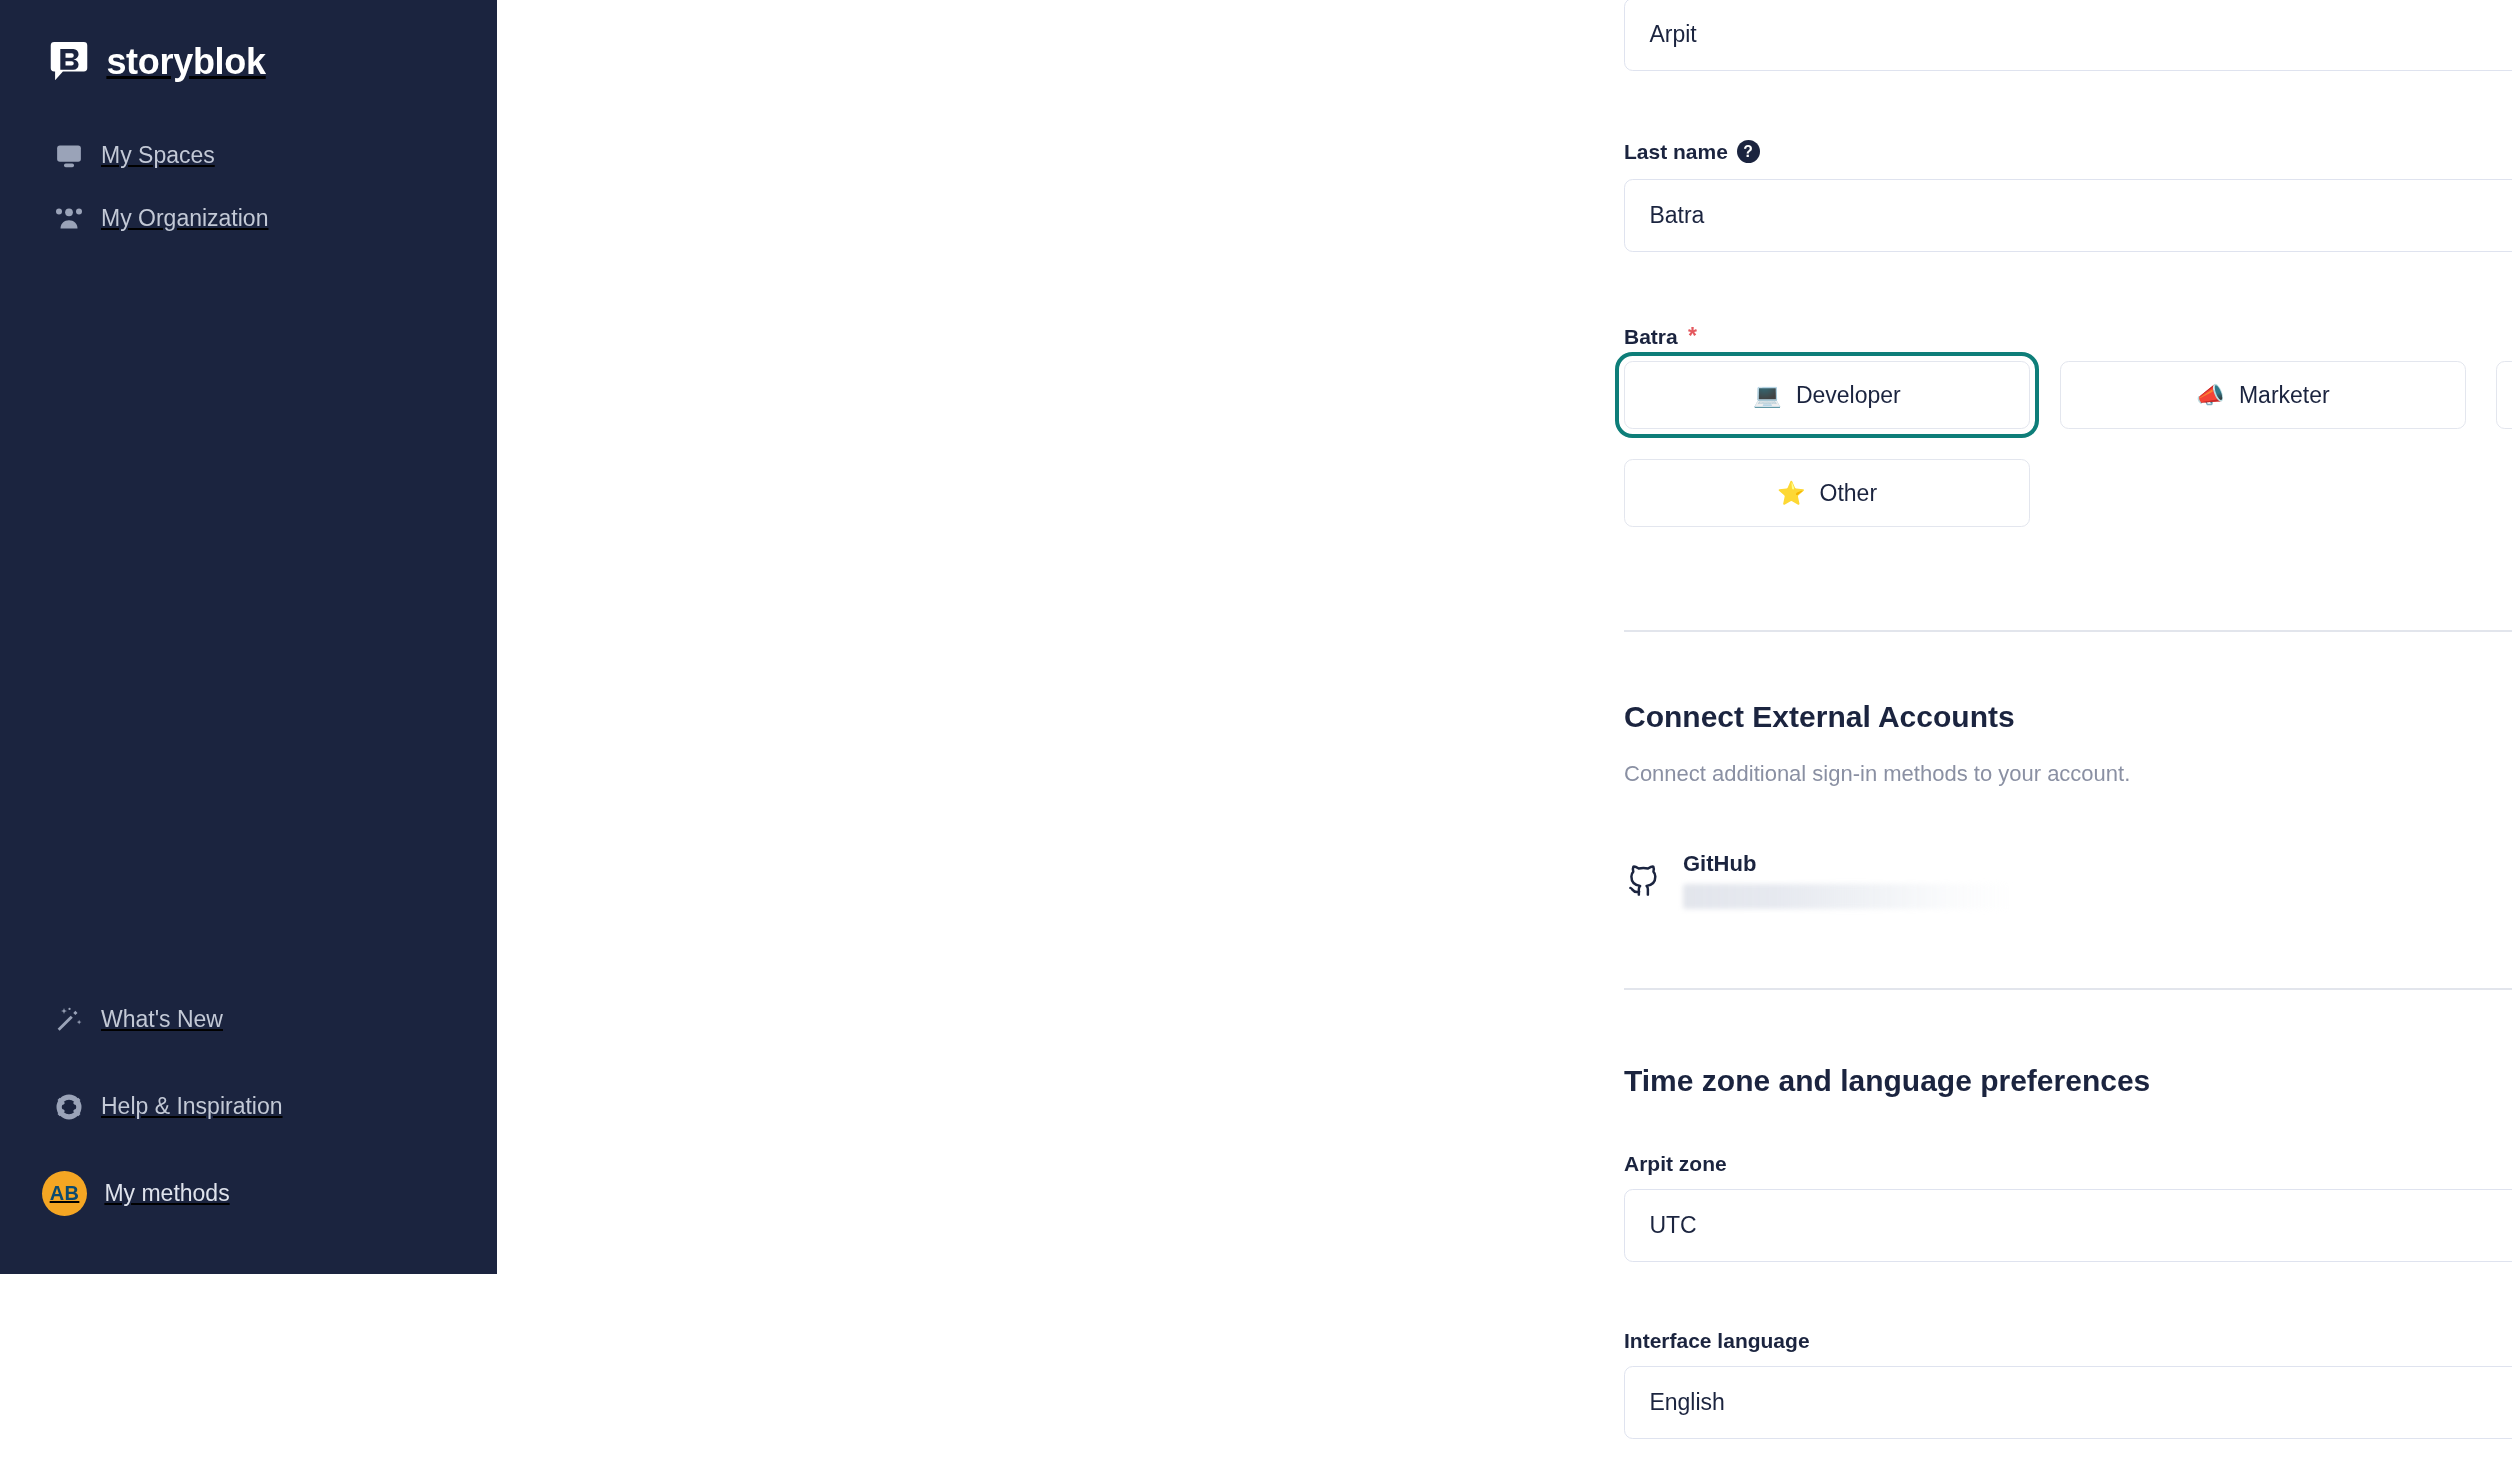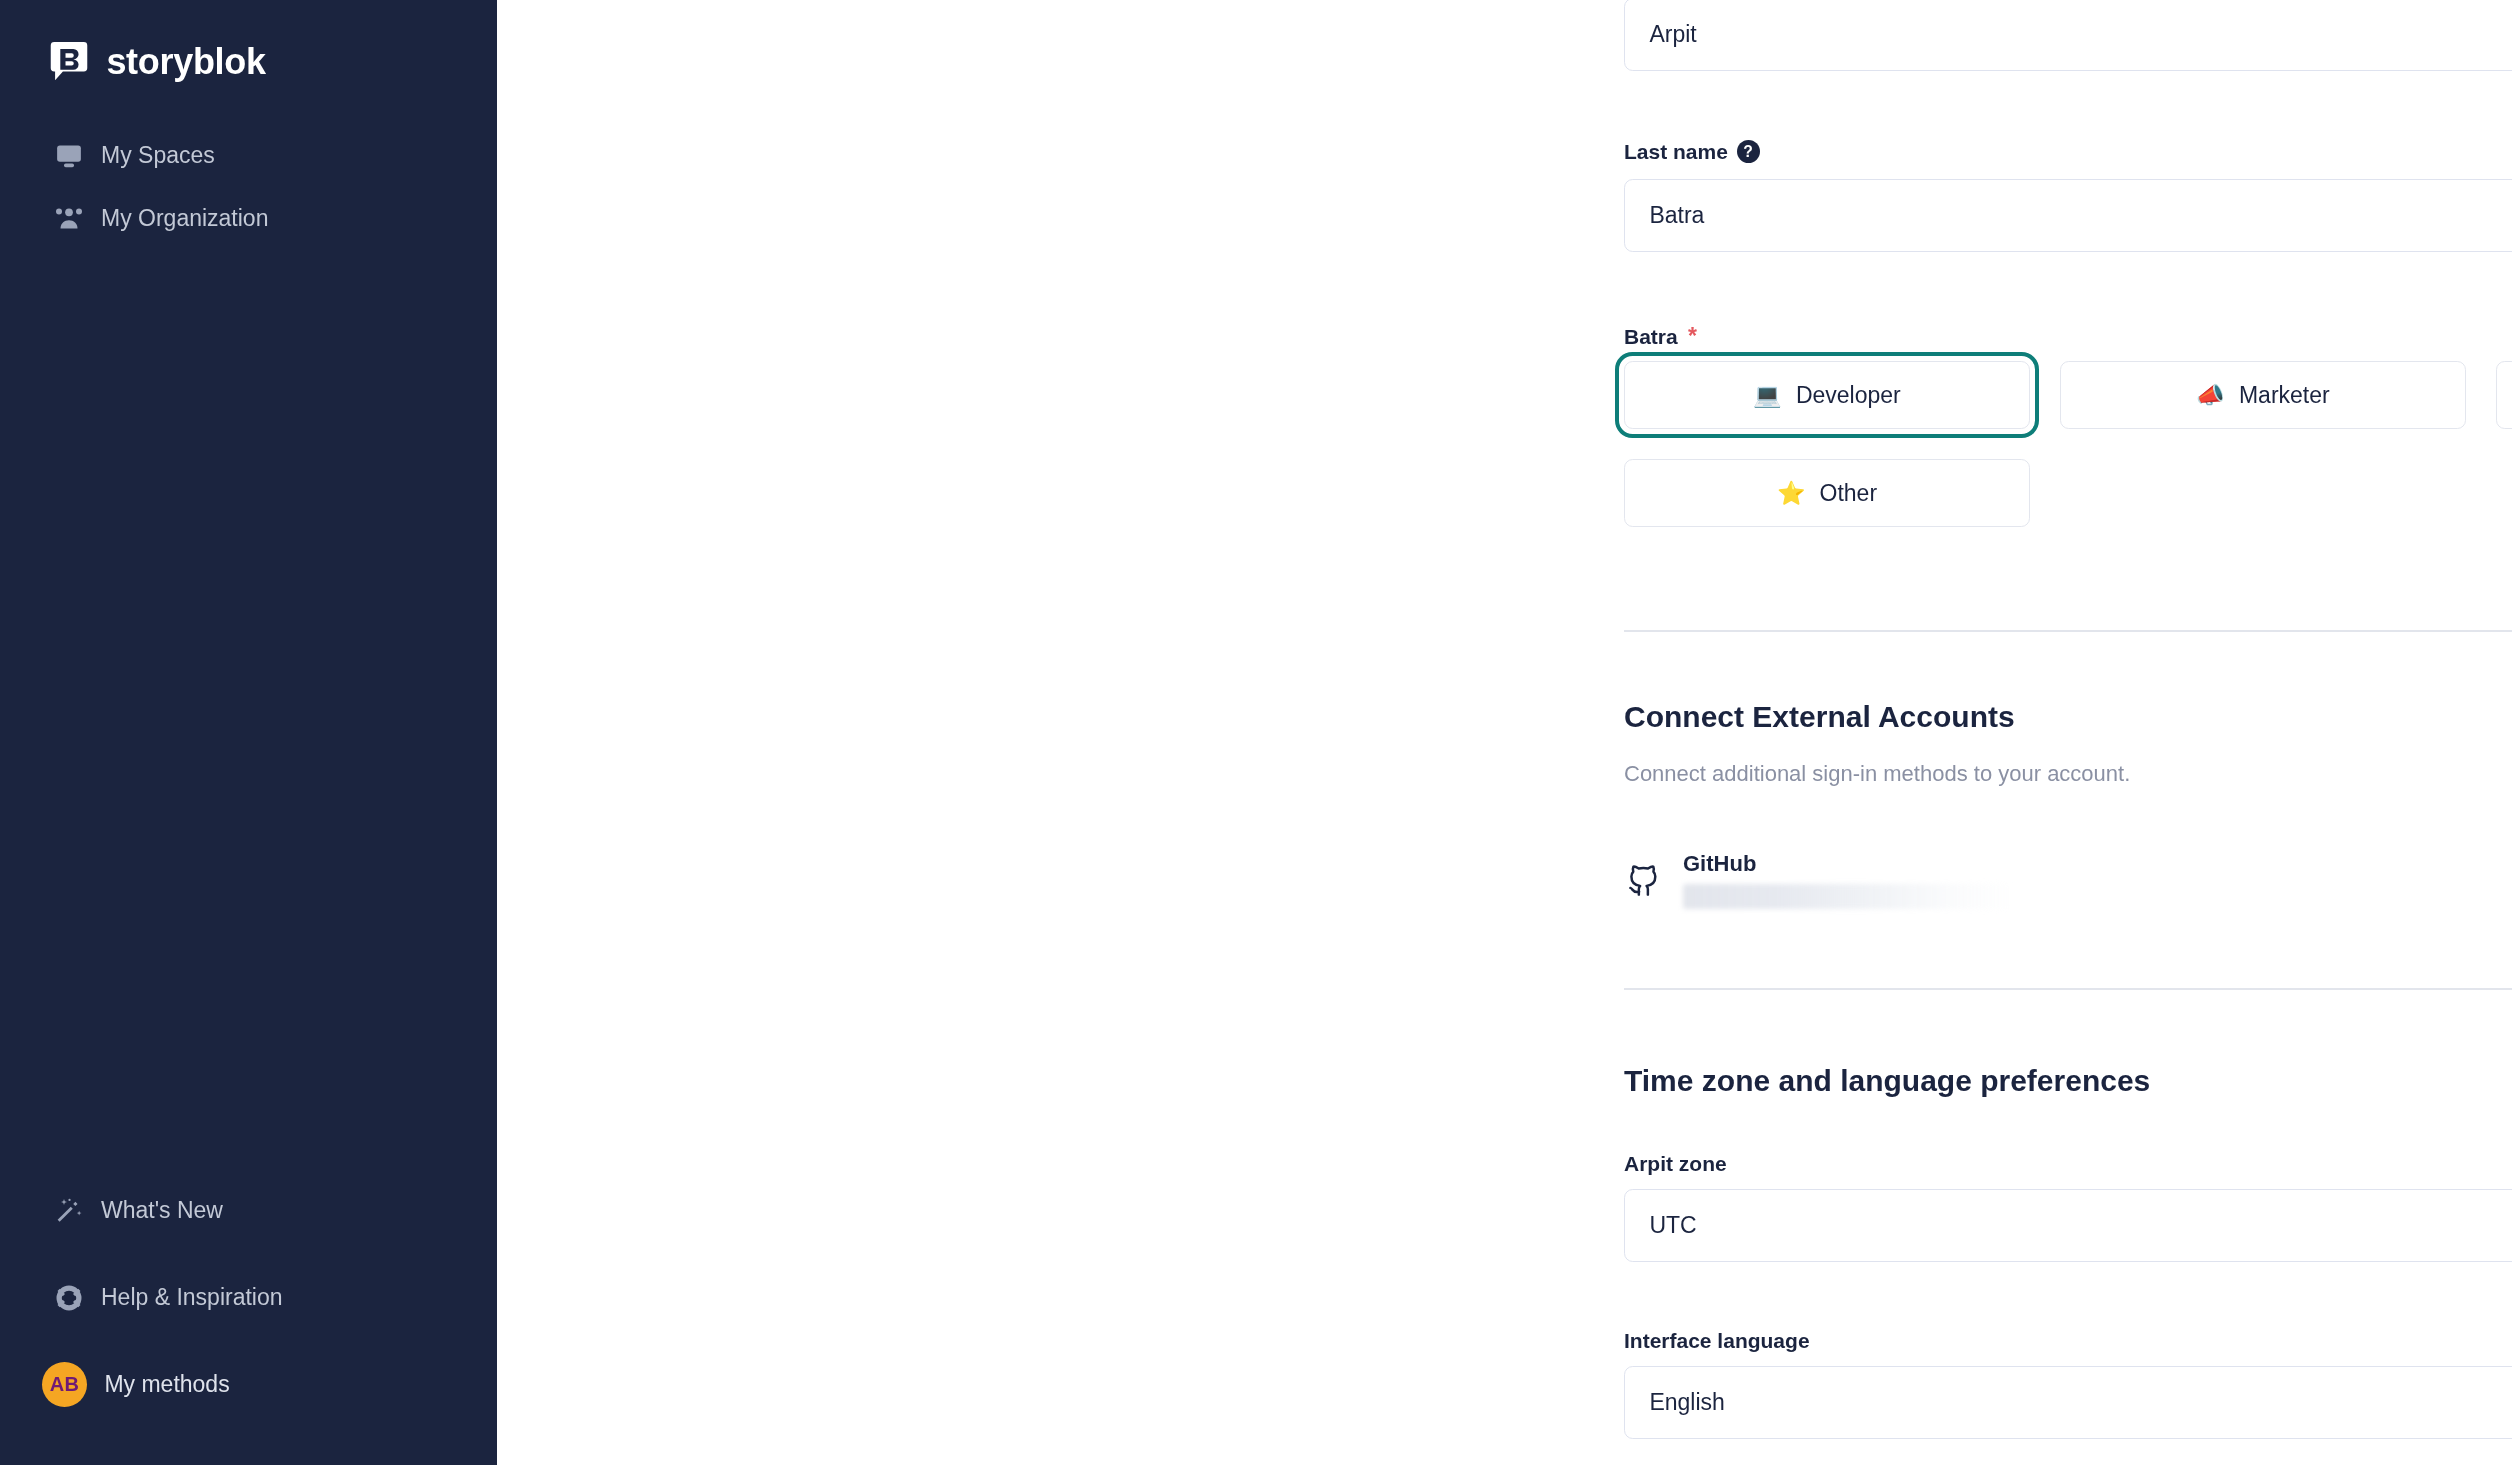--- a/index.html
+++ b/index.html
@@ -15,26 +15,27 @@
   .app {
     display: flex;
     width: 2512px;
     height: 1465px;
   }
 
   
   .sidebar {
     width: 497px;
     min-width: 497px;
-    height: 1465px;
+    height: 1274px;
     background: #1b243f;
     display: flex;
     flex-direction: column;
     position: relative;
     padding-top: 23px;
+    text-decoration: underline;
   }
 
   .brand {
     display: flex;
     align-items: center;
     gap: 17.4px;
     padding: 7px 0 0 49px;
     height: 70px;
   }
   .brand-mark {
@@ -83,21 +84,21 @@
   .nav-spacer { flex: 1 1 auto; }
 
   .nav-bottom { padding-bottom: 37px; }
   .nav-bottom .nav-item { height: 87px; }
 
   .avatar {
     width: 45px;
     height: 45px;
     border-radius: 50%;
     background: #f5a623;
-    color: #701a75;
+    color: #0c4a6e;
     font-size: 20px;
     font-weight: 700;
     display: flex;
     align-items: center;
     justify-content: center;
     flex: 0 0 auto;
     letter-spacing: 0.4px;
   }
   .nav-item.account { gap: 17.4px; padding-left: 42px; }
   .nav-item.account .nav-label { color: #dfe3ec; font-size: 23px; }

